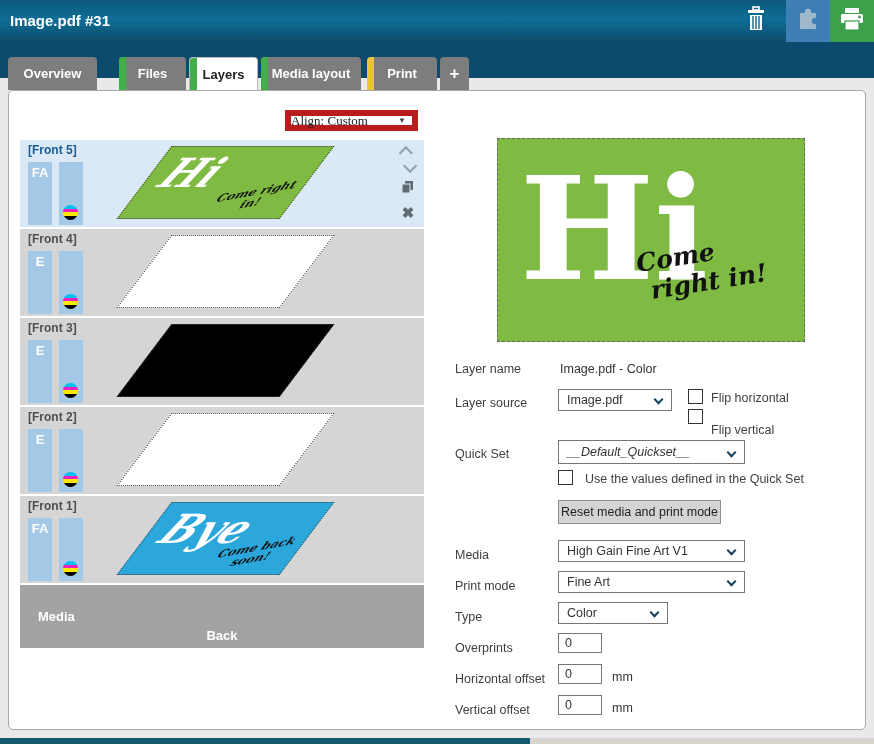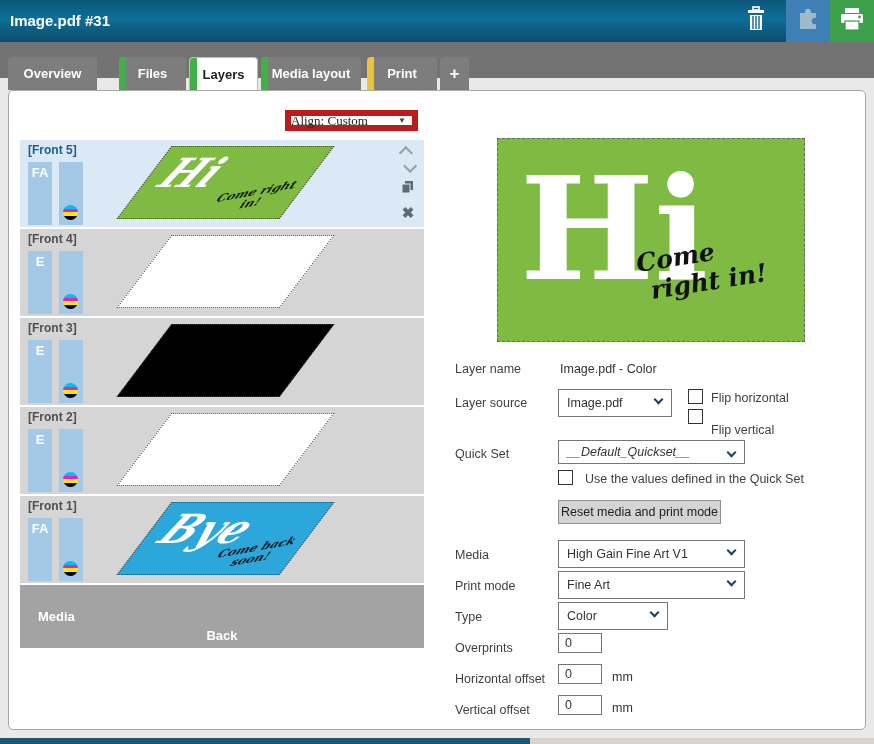--- a/index.html
+++ b/index.html
@@ -10,21 +10,21 @@
   
   .titlebar { left:0; top:0; width:874px; height:42px;
     background:linear-gradient(180deg,#0b587a 0%,#0f6e97 45%,#0d4c6b 100%); }
   .titlebar .title { position:absolute; left:10px; top:12px; color:#fff; font-size:15px; font-weight:bold; }
   .tb-action { position:absolute; top:0; height:42px; display:flex; align-items:center; justify-content:center; cursor:pointer; }
   .tb-trash { right:96px; width:44px; }
   .tb-puzzle { right:44px; width:44px; background:#3e80b6; }
   .tb-print { right:0; width:44px; background:#3da04b; }
 
   
-  .toolbar-row { left:0; top:42px; width:874px; height:36px; background:#737373; }
+  .toolbar-row { left:0; top:42px; width:874px; height:36px; background:#0c4a6e; }
   .tab { position:absolute; top:15px; height:33px; background:#7d7d7d; color:#fff; font-size:13px; font-weight:bold;
     border-radius:4px 4px 0 0; display:flex; align-items:center; justify-content:center; cursor:pointer; overflow:hidden; }
   .tab .stripe { position:absolute; left:0; top:0; bottom:0; width:7px; }
   .stripe.green { background:#42b049; }
   .stripe.yellow { background:#eac43d; }
   .tab.selected { background:#fff; color:#222; border:1px solid #bbb; border-bottom:none; }
   .tab-overview { left:8px; width:89px; }
   .tab-files { left:119px; width:67px; }
   .tab-layers { left:189px; width:69px; }
   .tab-media-layout { left:261px; width:100px; }
@@ -81,21 +81,21 @@
   .preview { left:497px; top:138px; width:308px; height:204px; background:#7fba42; border:1px dashed #666; overflow:hidden; }
   .preview-title { position:absolute; left:22px; top:-12px; color:#fff; font-family:"DejaVu Serif", serif;
     font-weight:bold; font-size:142px; line-height:1.45; }
   .preview-script { position:absolute; left:140px; top:100px; transform:rotate(-9deg); color:#111;
     font-family:"DejaVu Serif", serif; font-style:italic; font-weight:bold; font-size:25px; }
   .preview-script .l2 { margin-left:10px; }
 
   
   .flabel { position:absolute; left:455px; font-size:12.5px; color:#3f3f3f; }
   .fvalue { position:absolute; font-size:12.5px; color:#333; }
-  .fselect { position:absolute; height:28px; background:#fff; border:1px solid #767676; font-size:12.5px; color:#333;
+  .fselect { position:absolute; height:22px; background:#fff; border:1px solid #767676; font-size:12.5px; color:#333;
     display:flex; align-items:center; padding-left:8px; cursor:pointer; }
   .fselect .chevd { position:absolute; right:9px; top:6px; width:7px; height:7px;
     border-left:2px solid #16415f; border-top:2px solid #16415f; transform:rotate(225deg); }
   .checkbox { position:absolute; width:15px; height:15px; background:#fff; border:1.5px solid #333; cursor:pointer; }
   .cblabel { position:absolute; font-size:12.5px; color:#3f3f3f; }
   .reset-btn { position:absolute; left:558px; top:500px; width:163px; height:24px; background:#d4d4d4;
     border:1px solid #8f8f8f; font-size:12.5px; color:#222; cursor:pointer; font-family:"Liberation Sans", sans-serif; }
   .finput { position:absolute; width:44px; height:20px; border:1px solid #767676; font-size:12.5px; color:#333;
     padding-left:6px; font-family:"Liberation Sans", sans-serif; }
   .italic { font-style:italic; }

